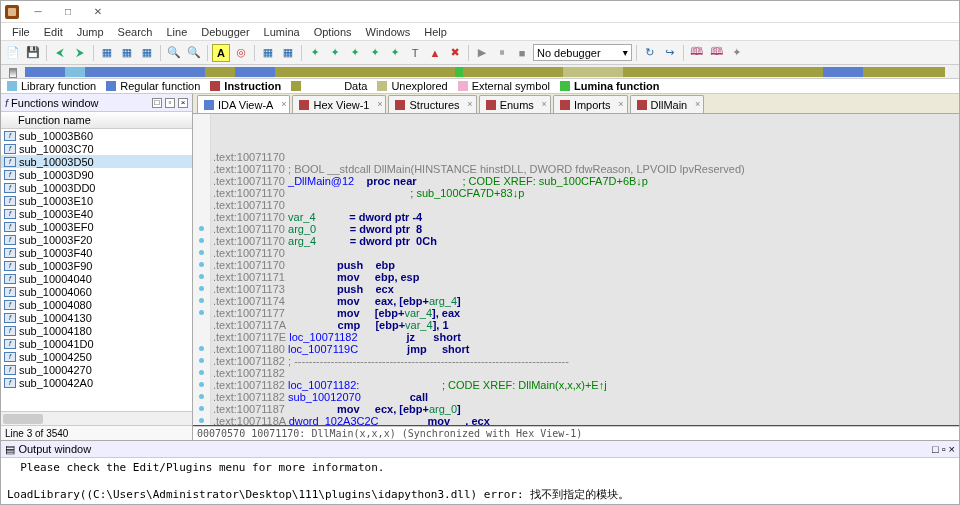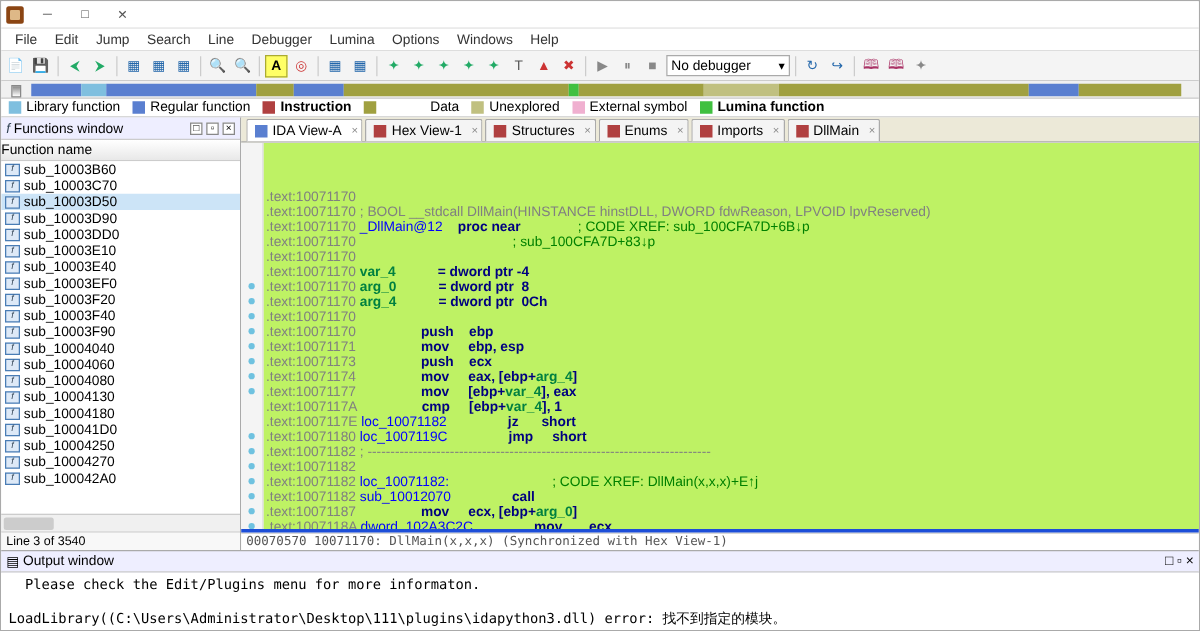--- a/index.html
+++ b/index.html
@@ -22,43 +22,43 @@
 .navstrip{margin-left:24px; height:10px; display:flex; flex:1;}
 .navseg{height:10px;}
 .legend { height:15px; display:flex; align-items:center; padding:0 6px; gap:4px; background:#fff; border-bottom:1px solid #ccc; font-size:10px;}
 .lsw{width:10px;height:10px;display:inline-block;}
 .main { flex:1; display:flex; min-height:0;}
 .pane{ display:flex; flex-direction:column; min-height:0;}
 .pane-hdr{ height:18px; background:#eef; border-bottom:1px solid #ccc; display:flex; align-items:center; padding:0 4px; gap:3px;}
 .pane-hdr .sq{width:10px;height:10px;border:1px solid #888;background:#fff;font-size:8px;display:flex;align-items:center;justify-content:center;}
 .pane-hdr .title{flex:1;font-size:11px;}
 .left{ width:192px; border-right:1px solid #aaa;}
-.col-hdr{height:17px;background:linear-gradient(#fff,#e8e8e8);border-bottom:1px solid #ccc;padding:0 0;display:flex;align-items:center;font-size:11px;}
+.col-hdr{height:17px;background:linear-gradient(#fff,#e8e8e8);border-bottom:1px solid #ccc;padding:0 17px;display:flex;align-items:center;font-size:11px;}
 .funclist{ flex:1; overflow:auto; background:#fff;}
 .funcrow{ height:13px; display:flex; align-items:center; padding:0 3px; gap:3px; font-size:11px;}
 .funcrow.sel{background:#cce4f7;}
 .funcico{width:12px;height:10px;border:1px solid #4a7db5;background:#dde9f7;position:relative;font-size:7px;text-align:center;line-height:8px;color:#345;}
 .funcico::before{content:'f';font-style:italic;}
 .hscroll{height:14px;background:#f0f0f0;border-top:1px solid #ccc;position:relative;}
 .hscroll::after{content:'';position:absolute;left:2px;top:2px;width:40px;height:10px;background:#ccc;border-radius:2px;}
 .status{height:15px;border-top:1px solid #ccc;padding:0 4px;font-size:10px;display:flex;align-items:center;background:#f8f8f8;}
 .right{ flex:1; display:flex; flex-direction:column; min-height:0;}
 .tabs{height:20px; display:flex; align-items:flex-end; background:#ece9d8; border-bottom:1px solid #aaa; padding-left:4px;}
 .tab{height:18px; padding:0 16px 0 6px; display:flex; align-items:center; gap:4px; background:#f4f4f4; border:1px solid #aaa; border-bottom:none; margin-right:2px; border-radius:2px 2px 0 0; font-size:11px; position:relative;}
 .tab.active{background:#fff;}
 .tab .x{position:absolute;right:3px;top:3px;font-size:9px;color:#888;}
 .tabico{width:10px;height:10px;}
-.disasm{flex:1; overflow:auto; background:#bef264; font-family:Consolas,"Courier New",monospace; font-size:11px; line-height:12px; padding:1px 0 1px 20px; white-space:pre; color:#000080; position:relative; border-bottom:3px solid #1d4ed8;}
+.disasm{flex:1; overflow:auto; background:#e5e5e5; font-family:Consolas,"Courier New",monospace; font-size:11px; line-height:12px; padding:1px 0 1px 20px; white-space:pre; color:#000080; position:relative; border-bottom:1px solid #1d4ed8;}
 .gutter{position:absolute;left:0;top:0;width:18px;height:100%;background:#f4f4f4;border-right:1px solid #ddd;}
 .bp{position:absolute;width:5px;height:5px;border-radius:50%;background:#6fc2e0;}
 .ln{display:block;}
 .seg{color:#808080;}
 .c-kw{color:#000080;font-weight:bold;}
 .c-name{color:#0000ff;}
-.c-arg{color:#008040;font-weight:bold;}
+.c-arg{color:#008040;}
 .c-xref{color:#008000;}
 .c-cmt{color:#808080;}
 .sync{height:14px;background:#fff;border-top:1px solid #ccc;font-family:Consolas,monospace;font-size:10px;padding:0 4px;display:flex;align-items:center;color:#555;}
 .out-hdr{height:18px;background:#eef;border-top:1px solid #aaa;border-bottom:1px solid #ccc;display:flex;align-items:center;padding:0 4px;gap:3px;}
 .output{height:46px;background:#fff;font-family:Consolas,monospace;font-size:11px;padding:3px 6px;overflow:auto;white-space:pre;}
 </style>
 </head>
 <body>
 
 <div id="app">

